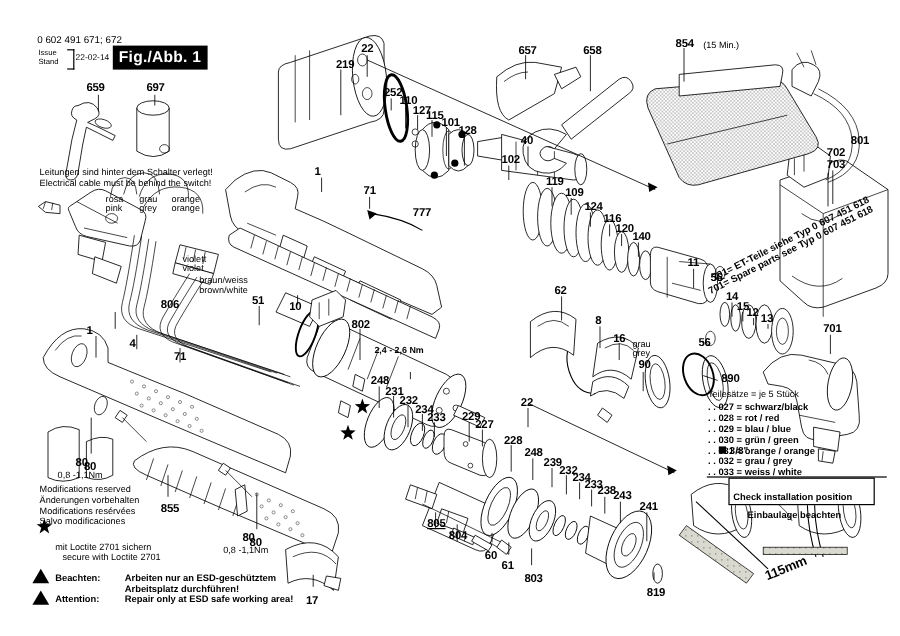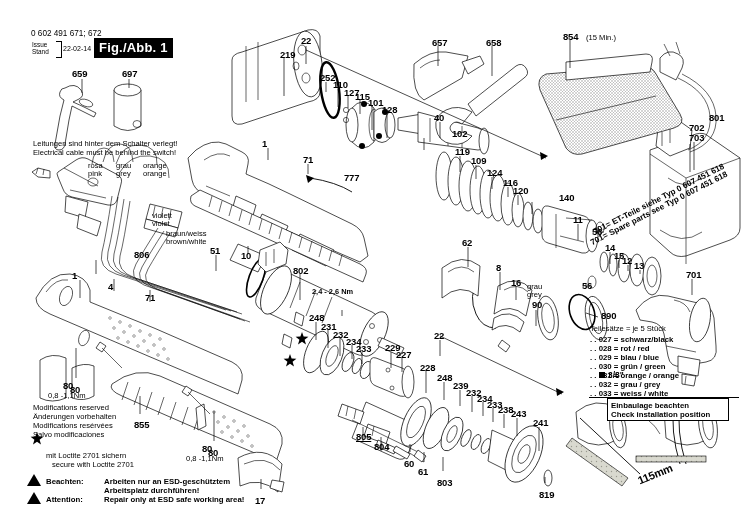--- a/index.html
+++ b/index.html
@@ -456,48 +456,48 @@
   <div class="txtb" style="left:590px;top:344px;text-align:center;">. . 028 = rot / red</div>
   <div class="txtb" style="left:590px;top:353px;">. . 029 = blau / blue</div>
   <div class="txtb" style="left:590px;top:362px;">. . 030 = grün / green</div>
   <div class="txtb" style="left:590px;top:371px;">. . 031 = orange / orange</div>
   <div class="txtb" style="left:590px;top:380px;">. . 032 = grau / grey</div>
   <div class="txtb" style="left:590px;top:389px;">. . 033 = weiss / white</div>
 
   <div class="txtb" style="left:608px;top:371px;font-size:8.4px;">3/8"</div>
 
   <div class="box" style="left:607px;top:398px;width:120px;height:21px;"></div>
-  <div class="txtb" style="left:611px;top:401px;">Einbaulage beachten</div>
+  <div class="txtb" style="left:611px;top:425px;padding-left:12px;">Einbaulage beachten</div>
   <div class="txtb" style="left:611px;top:410px;">Check installation position</div>
   <div class="lbl" style="left:637px;top:469px;transform:rotate(-22deg);font-size:11px;">115mm</div>
 
   <div class="sep" style="left:589px;top:397px;width:150px;height:1px;"></div>
 
   <div id="callouts">
       <div class="lbl" style="left: 72px; top: 69px;">659</div>
       <div class="lbl" style="left: 122px; top: 69px;">697</div>
       <div class="lbl" style="left: 301px; top: 36px;">22</div>
       <div class="lbl" style="left: 280px; top: 50px;">219</div>
       <div class="lbl" style="left: 320px; top: 73px;">252</div>
       <div class="lbl" style="left: 333px; top: 80px;">110</div>
       <div class="lbl" style="left: 344px; top: 88px;">127</div>
       <div class="lbl" style="left: 355px; top: 92px;">115</div>
       <div class="lbl" style="left: 368px; top: 98px;">101</div>
       <div class="lbl" style="left: 382px; top: 105px;">128</div>
       <div class="lbl" style="left: 432px; top: 38px;">657</div>
       <div class="lbl" style="left: 486px; top: 38px;">658</div>
       <div class="lbl" style="left: 563px; top: 32px;">854</div>
       <div class="lbl" style="left: 434px; top: 113px;">40</div>
-      <div class="lbl" style="left: 418px; top: 129px; margin-left: 34px;">102</div>
+      <div class="lbl" style="left: 418px; top: 129px;">102</div>
       <div class="lbl" style="left: 455px; top: 147px;">119</div>
       <div class="lbl" style="left: 471px; top: 156px;">109</div>
       <div class="lbl" style="left: 487px; top: 168px;">124</div>
       <div class="lbl" style="left: 503px; top: 178px;">116</div>
       <div class="lbl" style="left: 513px; top: 186px;">120</div>
-      <div class="lbl" style="left: 527px; top: 193px; margin-left: 32px;">140</div>
+      <div class="lbl" style="left: 527px; top: 193px;">140</div>
       <div class="lbl" style="left: 689px; top: 113px; padding-left: 20px;">801</div>
       <div class="lbl" style="left: 689px; top: 123px;">702</div>
       <div class="lbl" style="left: 689px; top: 133px;">703</div>
       <div class="lbl" style="left: 573px; top: 215px;">11</div>
       <div class="lbl" style="left: 605px; top: 243px;">14</div>
       <div class="lbl" style="left: 614px; top: 251px;">15</div>
       <div class="lbl" style="left: 622px; top: 256px;">12</div>
       <div class="lbl" style="left: 634px; top: 261px;">13</div>
       <div class="lbl" style="left: 592px; top: 227px;">56</div>
       <div class="lbl" style="left: 582px; top: 281px;">56</div>

